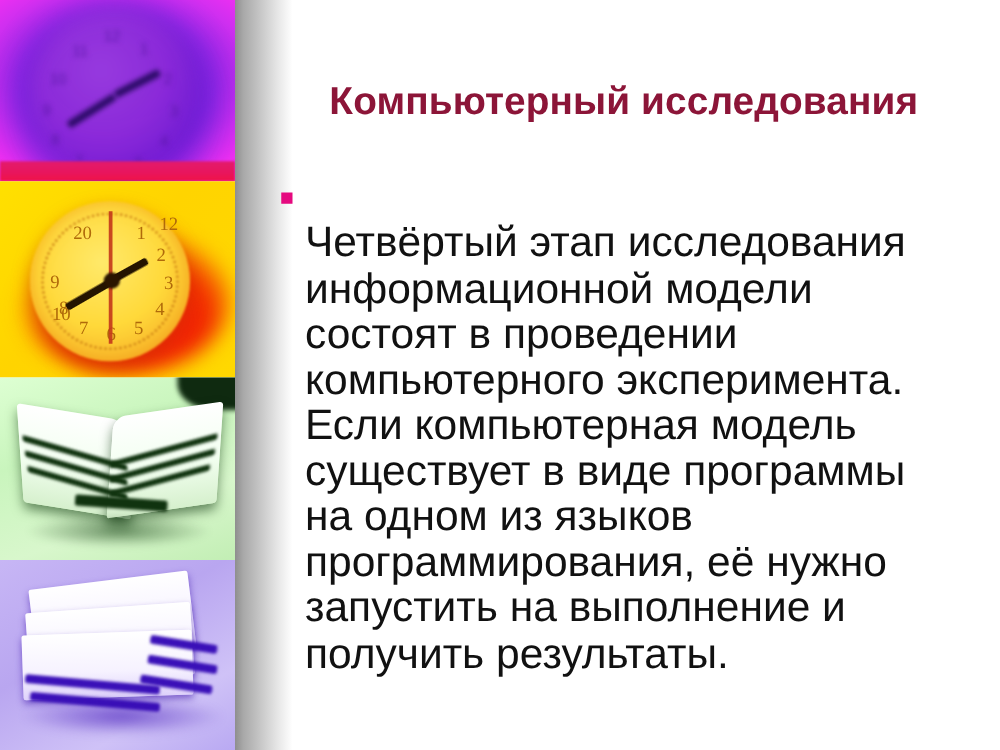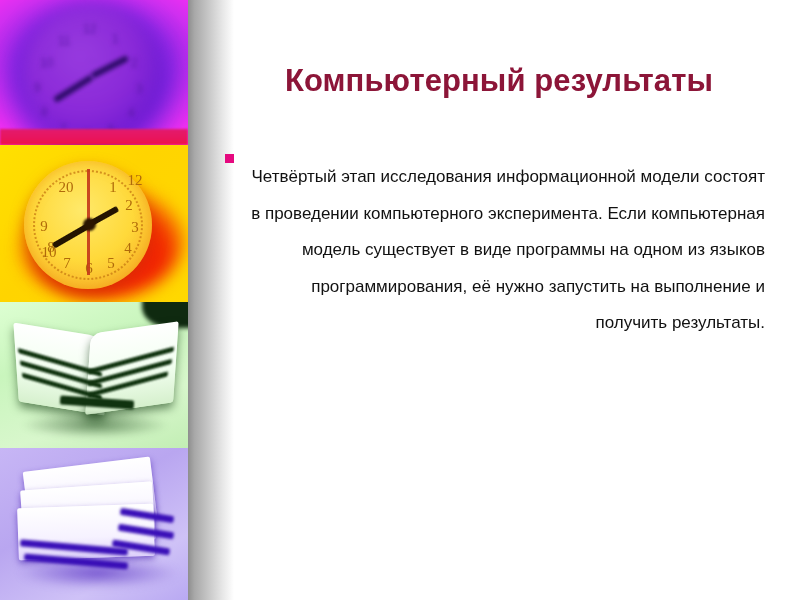--- a/index.html
+++ b/index.html
@@ -229,23 +229,23 @@
   }
   .bullet-marker {
     flex: 0 0 auto;
     width: 9px; height: 9px;
     background: #e5097f;
     margin: 12px 10px 0 0;
   }
   .body-text {
     flex: 1 1 auto;
     color: #111111;
-    font-size: 17px;
+    font-size: 34px;
     line-height: 36.5px;
-    text-align: right;
+    text-align: left;
   }
 </style>
 </head>
 <body>
 
 <div id="slide">
 
   <div class="photo-column">
 
     <div class="photo-panel p1">
@@ -314,21 +314,21 @@
       <div class="darkedge" style="left:20px;  top:96px;  width:108px; height:7px; transform:rotate(5deg);"></div>
       <div class="darkedge" style="left:24px;  top:110px; width:104px; height:7px; transform:rotate(5deg);"></div>
       <div class="stackshadow"></div>
     </div>
 
   </div>
 
   <div class="divider"></div>
 
   <div class="content">
-    <h1 class="slide-title">Компьютерный результаты</h1>
+    <h1 class="slide-title">Компьютерный исследования</h1>
 
     <div class="body-block">
       <span class="bullet-marker"></span>
       <p class="body-text">Четвёртый этап исследования информационной модели состоят в проведении компьютерного эксперимента. Если компьютерная модель существует в виде программы на одном из языков программирования, её нужно запустить на выполнение и получить результаты.</p>
     </div>
   </div>
 
 </div>
 
 </body></html>

